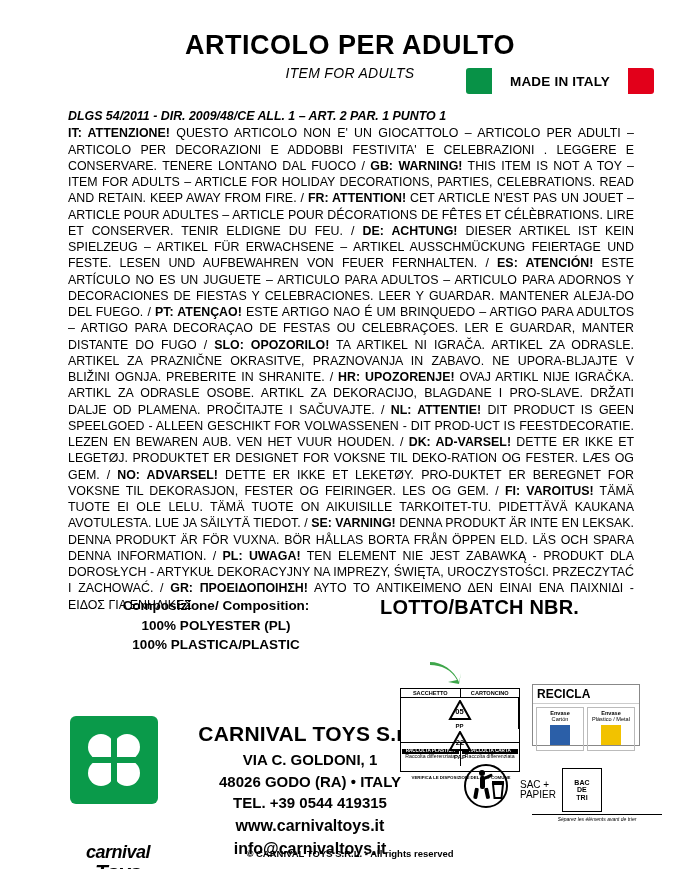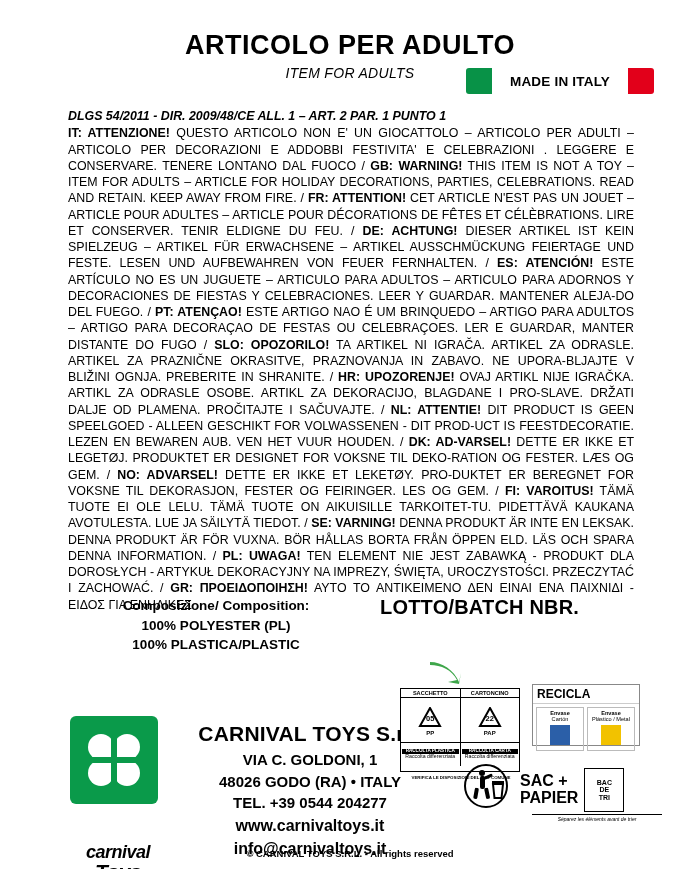--- a/index.html
+++ b/index.html
@@ -161,21 +161,21 @@
     text-align: center;
   }
   .pack-head {
     display: flex;
     border-bottom: 1px solid #000;
     font-weight: bold;
     font-size: 5.6px;
   }
   .pack-head div { flex: 1; padding: 1px 0; }
   .pack-head div:first-child { border-right: 1px solid #000; }
-  .pack-body { display: flex; height: 44px; }
+  .pack-body { display: flex; height: 44px; flex-direction: column; }
   .pack-cell {
     flex: 1;
     padding-top: 2px;
     display: flex;
     flex-direction: column;
     align-items: center;
     justify-content: center;
   }
   .pack-cell:first-child { border-right: 1px solid #000; }
   .moebius { position: relative; width: 24px; height: 22px; }
@@ -235,21 +235,21 @@
   .bin.blue { background: #2b5fa8; }
   .bin.yellow { background: #f2c200; }
 
   .sac-row {
     position: absolute;
     top: 96px; left: 120px;
     display: flex;
     align-items: center;
     gap: 6px;
   }
-  .sac-text { font-size: 16px; font-weight: bold; line-height: 1.05; }
+  .sac-text { font-size: 10px; font-weight: normal; line-height: 1.05; }
   .bac-box {
     width: 40px; height: 44px;
     border: 1px solid #000;
     display: flex; flex-direction: column;
     align-items: center; justify-content: center;
     font-size: 7px; font-weight: bold;
     line-height: 1.05;
   }
   .sac-note {
     position: absolute;
@@ -319,21 +319,21 @@
   <div class="wordmark">
     <span>carnival</span><br>
     <span class="w2">Toys</span>
   </div>
 </div>
 
 <div class="company">
   <div class="name">CARNIVAL TOYS S.r.l.</div>
   <div class="addr">VIA C. GOLDONI, 1</div>
   <div class="addr">48026 GODO (RA) • ITALY</div>
-  <div class="addr">TEL. +39 0544 204277</div>
+  <div class="addr">TEL. +39 0544 419315</div>
   <div class="web">www.carnivaltoys.it</div>
   <div class="web">info@carnivaltoys.it</div>
 </div>
 
 <div class="recycle-area">
 
   <svg class="rec-arrow" viewBox="0 0 34 26">
     <path d="M2 2 C14 2 26 10 31 22 L33 13 L31 24 L20 22 L29 20 C24 10 13 5 2 5 Z" fill="#3ea64a"></path>
   </svg>
 

